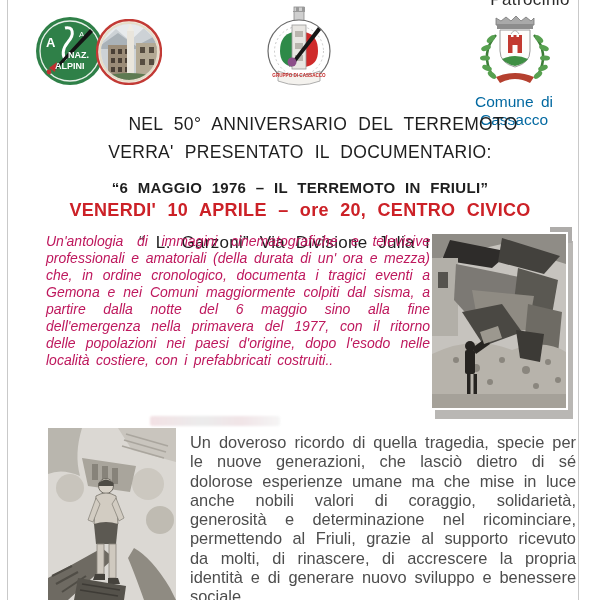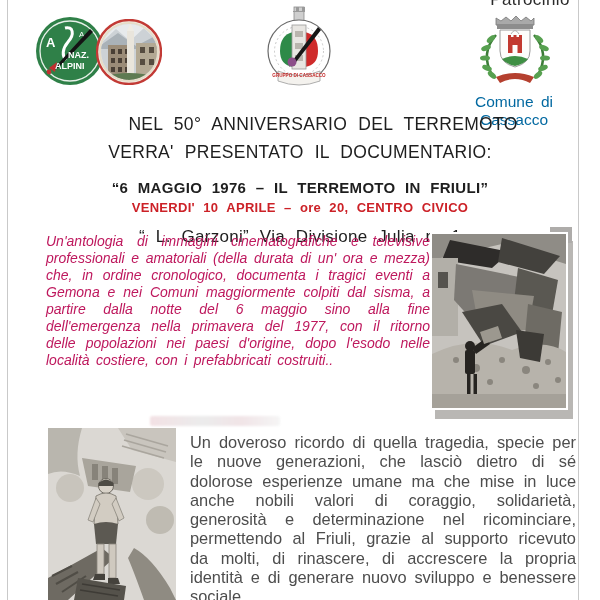--- a/index.html
+++ b/index.html
@@ -26,21 +26,21 @@
     position:absolute;left:438px;top:93px;width:152px;text-align:center;
     font-size:15.5px;color:#0369a1;word-spacing:3px;
   }
 
   
   .headline{position:absolute;left:0;top:114px;width:600px;text-align:center;color:#1e1e1e;}
   .headline div{word-spacing:.34em;letter-spacing:.3px;}
   .hl1{font-size:17.5px;margin-bottom:7px;padding-left:46px;}
   .hl2{font-size:17.5px;margin-bottom:16px;}
   .hl3{font-size:15px;font-weight:bold;margin-bottom:4px;}
-  .hl4{font-size:13px;font-weight:bold;margin-bottom:12px;}
+  .hl4{font-size:18px;font-weight:bold;margin-bottom:12px;}
   .hl5{font-size:17px;word-spacing:.28em;}
 
   
   .para1{
     position:absolute;left:46px;top:233px;width:384px;
     font-size:14px;font-style:italic;line-height:17px;
     color:#be185d;text-align:justify;word-spacing:2.5px;
   }
   .para2{
     position:absolute;left:190px;top:433px;width:386px;

